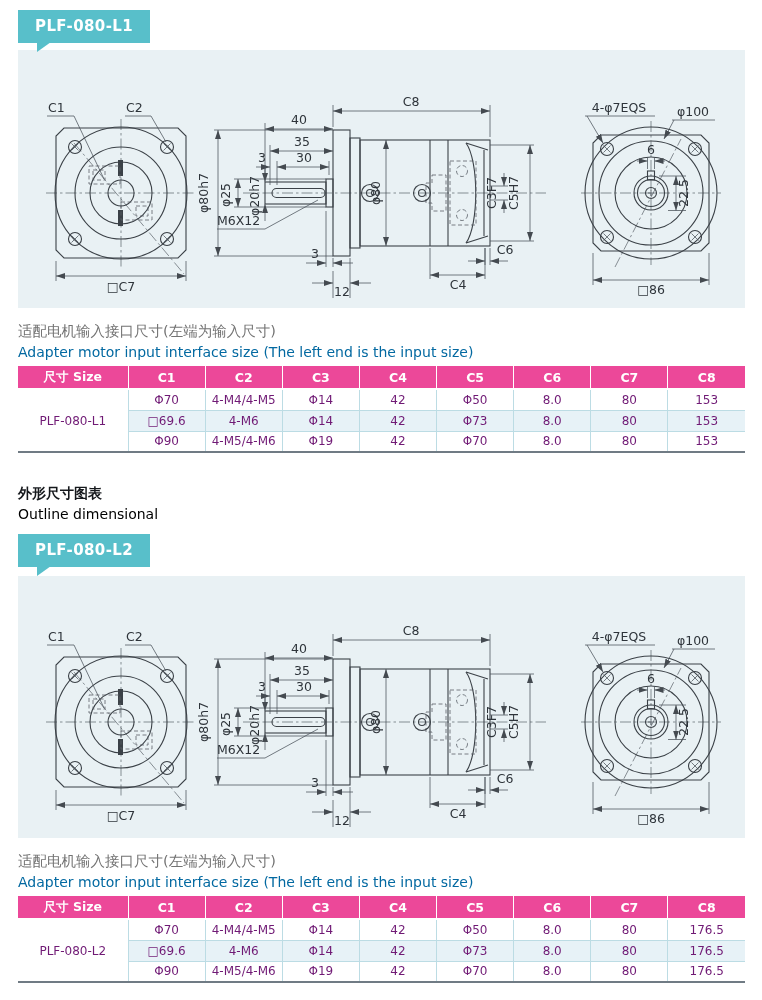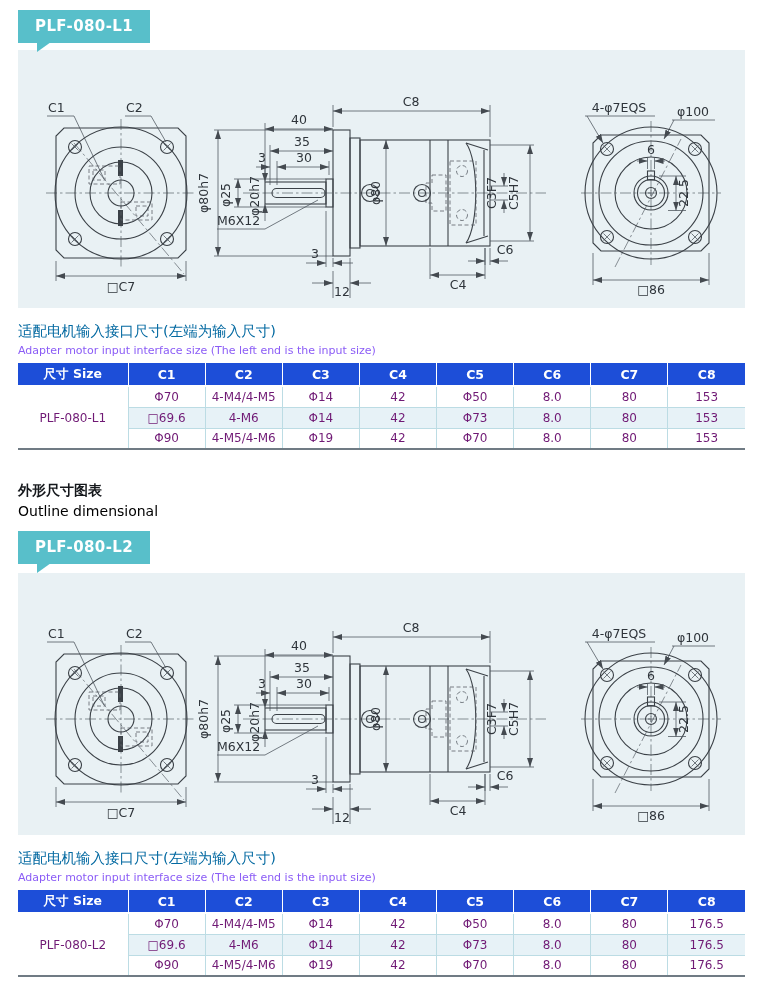--- a/index.html
+++ b/index.html
@@ -18,30 +18,30 @@
     border-top:10px solid #58bfca; border-right:14px solid transparent;
   }
   #badge-1 { margin-top:10px; }
   #badge-2 { margin-top:12px; }
   .panel {
     width:727px; margin-left:18px; background:#e9f1f4;
   }
   #panel-1 { margin-top:7px; height:258px; padding-top:5px; }
   #panel-2 { margin-top:9px; height:262px; padding-top:8px; }
   .panel svg { display:block; }
-  .note-cn { margin:14px 0 0 18px; font-size:14.5px; color:#0369a1; }
-  .note-en { margin:3px 0 0 18px; font-size:11px; color:#8b5cf6; }
+  .note-cn { margin:14px 0 0 18px; font-size:14.5px; color:#737373; }
+  .note-en { margin:3px 0 0 18px; font-size:14px; color:#0369a1; }
   .sec-cn  { margin:32px 0 0 18px; font-size:14px; font-weight:bold; color:#15181c; }
   .sec-en  { margin:3px 0 0 18px; font-size:14px; color:#000000; }
   table.spec {
     width:727px; margin:6px 0 0 18px; border-collapse:collapse; table-layout:fixed;
     border-bottom:2px solid #707b84;
   }
   table.spec th {
-    background:#1d4ed8; color:#fff; font-size:12.5px; font-weight:bold;
+    background:#ec4899; color:#fff; font-size:12.5px; font-weight:bold;
     height:23px; border-left:1px solid #ffffff; border-bottom:2px solid #ffffff;
     text-align:center; vertical-align:middle;
   }
   table.spec th:first-child { border-left:none; }
   table.spec td {
     font-size:12px; color:#701a75; text-align:center; vertical-align:middle;
     height:21px; border:1px solid #bcdce4; background:#ffffff;
   }
   table.spec td:first-child { border-left:none; }
   table.spec td:last-child  { border-right:none; }

